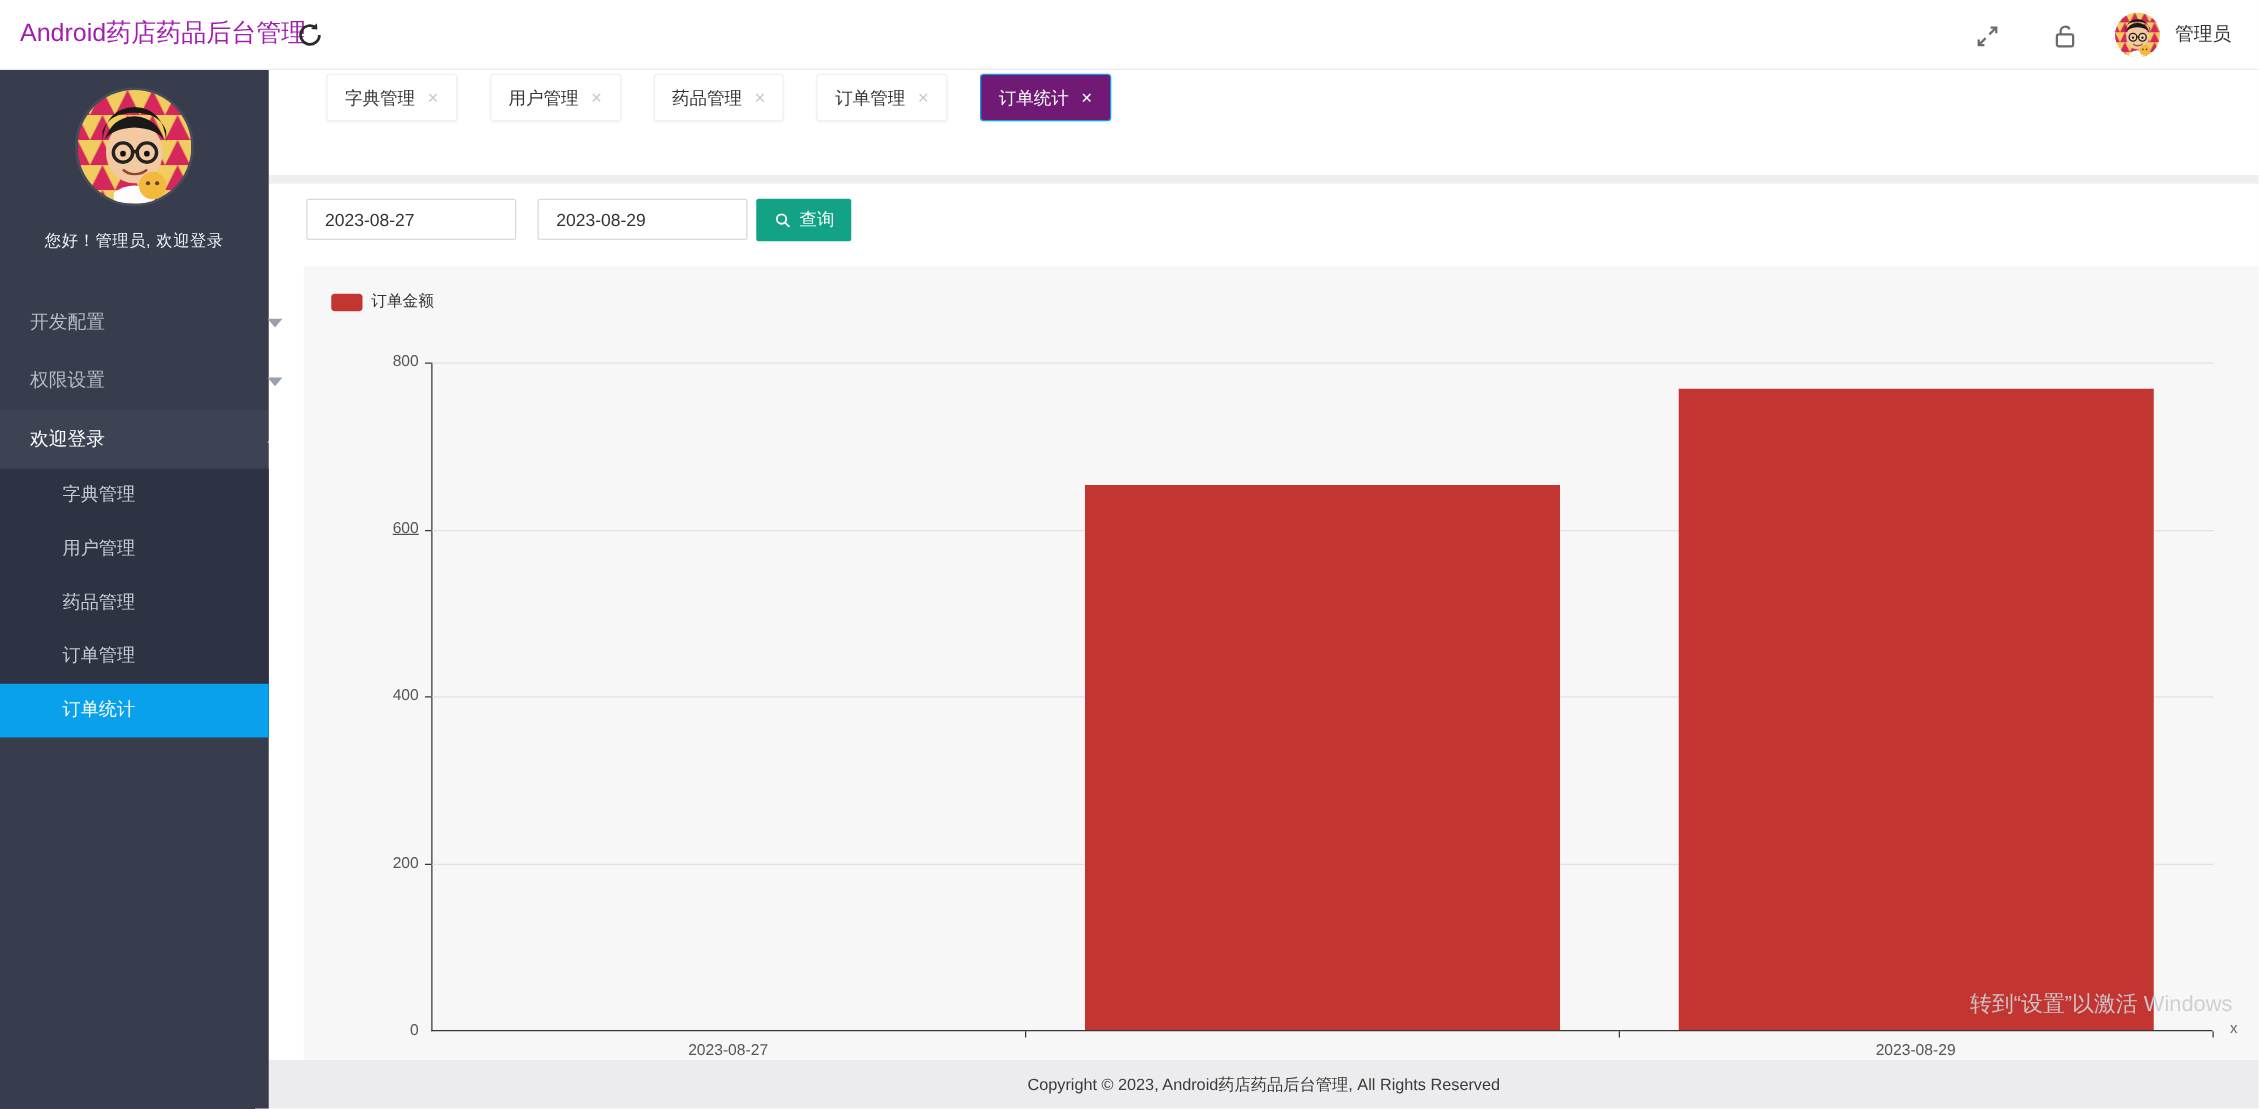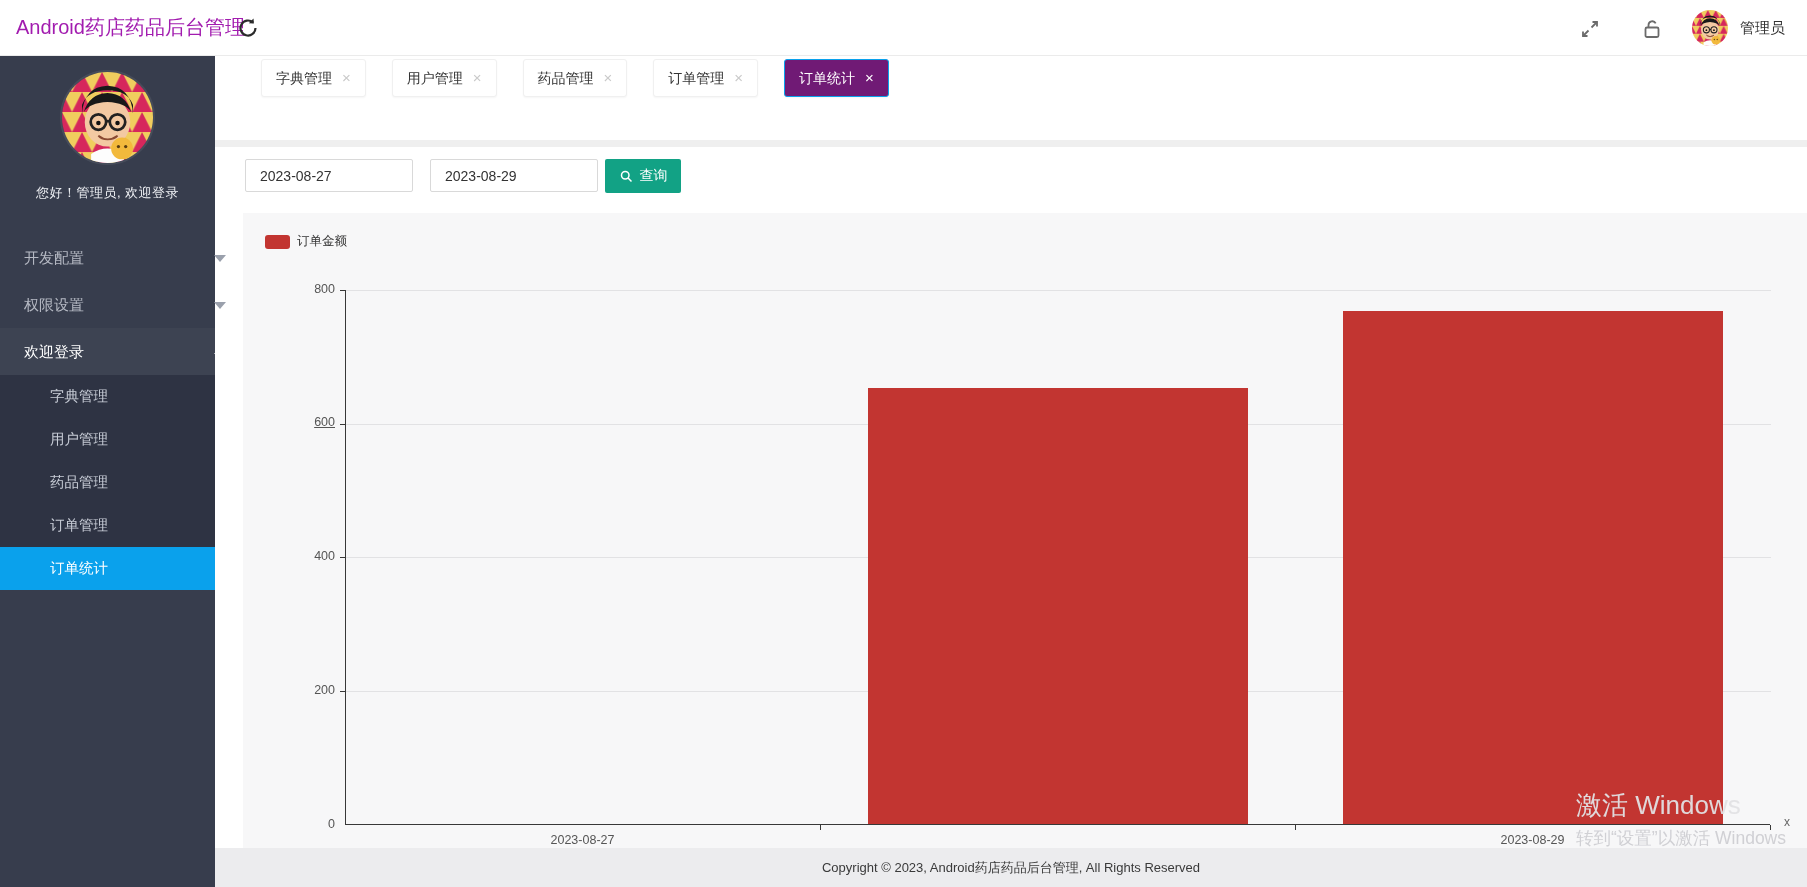--- a/index.html
+++ b/index.html
@@ -230,17 +230,16 @@
       <span class="xtick-label" style="left:102px;">2023-08-27</span>
       <span class="xtick-label" style="left:1052px;">2023-08-29</span>
 
       <span class="axis-name-x">x</span>
     </div>
 
     <div class="footer">Copyright © 2023, Android药店药品后台管理, All Rights Reserved</div>
   </div>
 
   <div class="watermark">
-    <div class="l1">激活 Windows</div>
     <div class="l2">转到“设置”以激活 Windows</div>
   </div>
 
 </div>
 
 </body></html>

